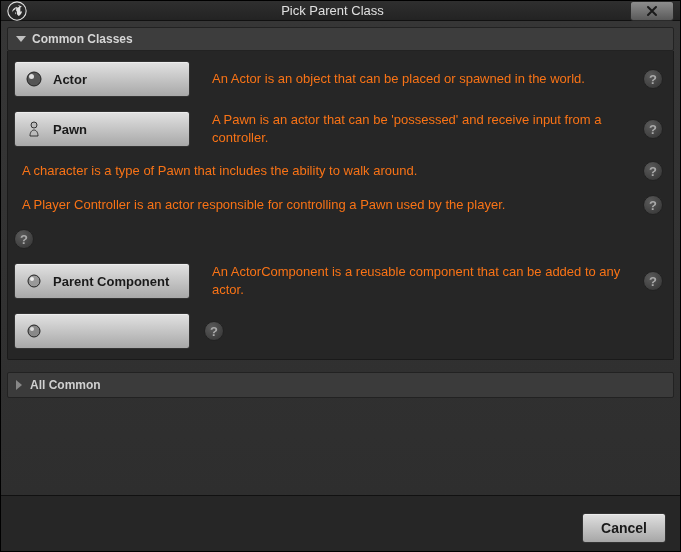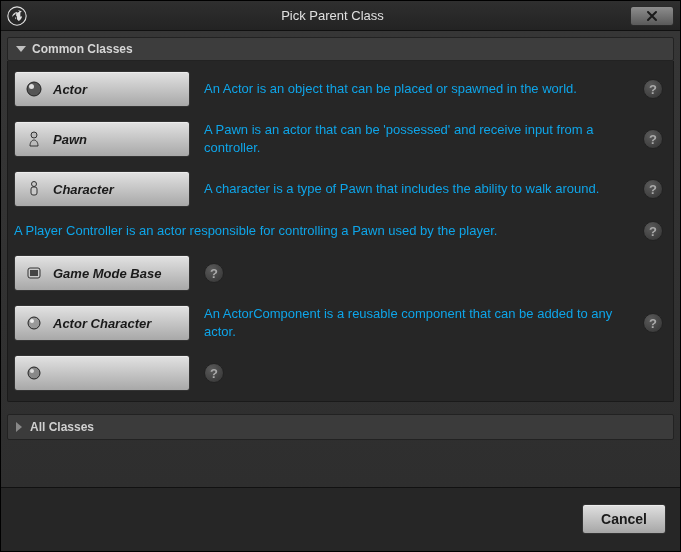--- a/index.html
+++ b/index.html
@@ -14,21 +14,21 @@
 }
 .window {
   width: 681px;
   height: 552px;
   background: #1f1f1f;
   border: 1px solid #000;
   display: flex;
   flex-direction: column;
 }
 .titlebar {
-  height: 30px;
+  height: 20px;
   background: linear-gradient(#2f2f2f, #232323);
   display: flex;
   align-items: center;
   padding: 0 6px;
   border-bottom: 1px solid #111;
 }
 .app-icon {
   width: 20px;
   height: 20px;
   margin-right: 8px;
@@ -111,35 +111,35 @@
   display: flex;
   align-items: center;
   padding: 0 10px;
   gap: 10px;
   cursor: pointer;
   color: #1a1a1a;
   font-weight: 600;
   font-size: 13px;
   flex-shrink: 0;
   box-shadow: inset 0 1px 0 rgba(255,255,255,0.4);
-  font-style: italic;
 }
 .class-icon {
   width: 18px;
   height: 18px;
   display: flex;
   align-items: center;
   justify-content: center;
   flex-shrink: 0;
 }
 .class-desc {
   flex: 1;
-  color: #0ea5e9;
+  color: #f97316;
   font-size: 13px;
   line-height: 1.35;
+  margin-left: 8px;
 }
 .help-icon {
   width: 20px;
   height: 20px;
   border-radius: 50%;
   background: radial-gradient(circle at 35% 30%, #5a5a5a, #333);
   border: 1px solid #222;
   color: #aaa;
   display: flex;
   align-items: center;
@@ -158,27 +158,27 @@
   padding: 5px 8px;
   display: flex;
   align-items: center;
   gap: 8px;
   font-weight: bold;
   color: #d0d0d0;
   font-size: 12px;
   cursor: pointer;
 }
 .footer {
-  height: 64px;
+  height: 56px;
   background: #262626;
   border-top: 1px solid #111;
   display: flex;
-  align-items: flex-start;
+  align-items: flex-end;
   justify-content: flex-end;
-  padding: 16px 14px;
+  padding: 8px 14px;
 }
 .cancel-btn {
   height: 30px;
   padding: 0 18px;
   background: linear-gradient(#e0e0e0, #a6a6a6);
   border: 1px solid #333;
   border-radius: 3px;
   font-weight: bold;
   font-size: 14px;
   color: #1a1a1a;
@@ -241,66 +241,48 @@
           </span>
           <span>Pawn</span>
         </div>
         <div class="class-desc">A Pawn is an actor that can be 'possessed' and receive input from a controller.</div>
         <div class="help-icon">
             <span>?</span>
           </div>
       </div>
 
       <div class="class-row">
-        <div class="class-btn">
-          <span class="class-icon">
-            <svg viewBox="0 0 18 18">
-                <circle cx="9" cy="4" r="2.5" fill="#c9c9c9" stroke="#333"></circle>
-                <rect x="6" y="7" width="6" height="8" rx="2" fill="#c9c9c9" stroke="#333"></rect>
-              </svg>
-          </span>
-          <span>Character</span>
-        </div>
         <div class="class-desc">A character is a type of Pawn that includes the ability to walk around.</div>
         <div class="help-icon">
             <span>?</span>
           </div>
       </div>
 
       <div class="class-row">
         <div class="class-desc">A Player Controller is an actor responsible for controlling a Pawn used by the player.</div>
         <div class="help-icon">
             <span>?</span>
           </div>
       </div>
 
       <div class="class-row">
-        <div class="class-btn">
-          <span class="class-icon">
-            <svg viewBox="0 0 18 18">
-                <rect x="3" y="4" width="12" height="10" rx="2" fill="#c9c9c9" stroke="#333"></rect>
-                <rect x="5" y="6" width="8" height="6" fill="#444"></rect>
-              </svg>
-          </span>
-          <span>Game Mode Base</span>
-        </div>
         <div class="help-icon">
             <span>?</span>
           </div>
       </div>
 
       <div class="class-row">
         <div class="class-btn">
           <span class="class-icon">
             <svg viewBox="0 0 18 18">
                 <circle cx="9" cy="9" r="6" fill="#999" stroke="#222"></circle>
                 <circle cx="7" cy="7" r="2" fill="#eee"></circle>
               </svg>
           </span>
-          <span>Actor Character</span>
+          <span>Parent Component</span>
         </div>
         <div class="class-desc">An ActorComponent is a reusable component that can be added to any actor.</div>
         <div class="help-icon">
             <span>?</span>
           </div>
       </div>
 
       <div class="class-row">
         <div class="class-btn">
           <span class="class-icon">
@@ -312,21 +294,21 @@
         </div>
         <div class="help-icon">
             <span>?</span>
           </div>
       </div>
 
     </div>
 
     <div class="all-classes">
       <span class="arrow-right"></span>
-      <span>All Classes</span>
+      <span>All Common</span>
     </div>
 
   </div>
 
   <div class="footer">
     <button class="cancel-btn">Cancel</button>
   </div>
 
 </div>
 

